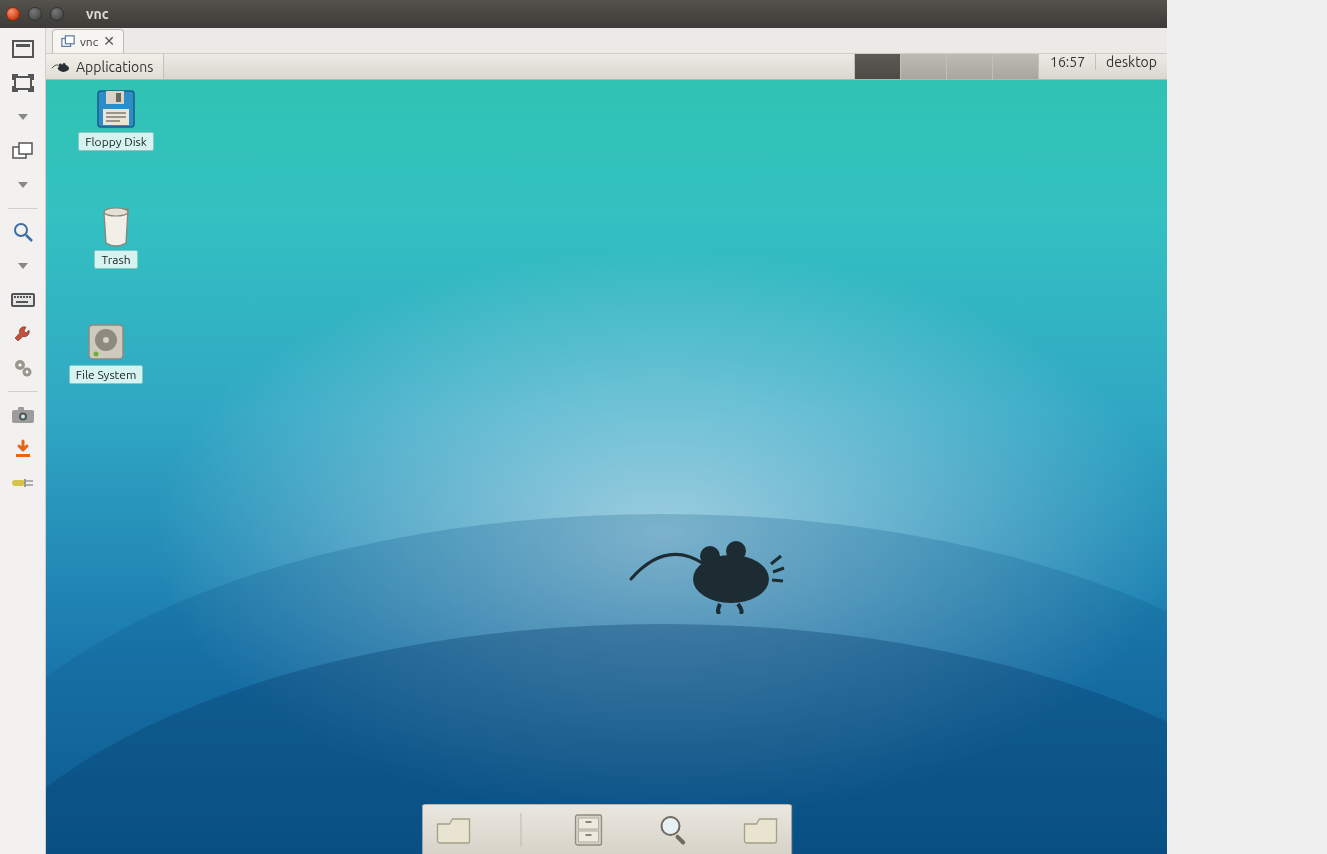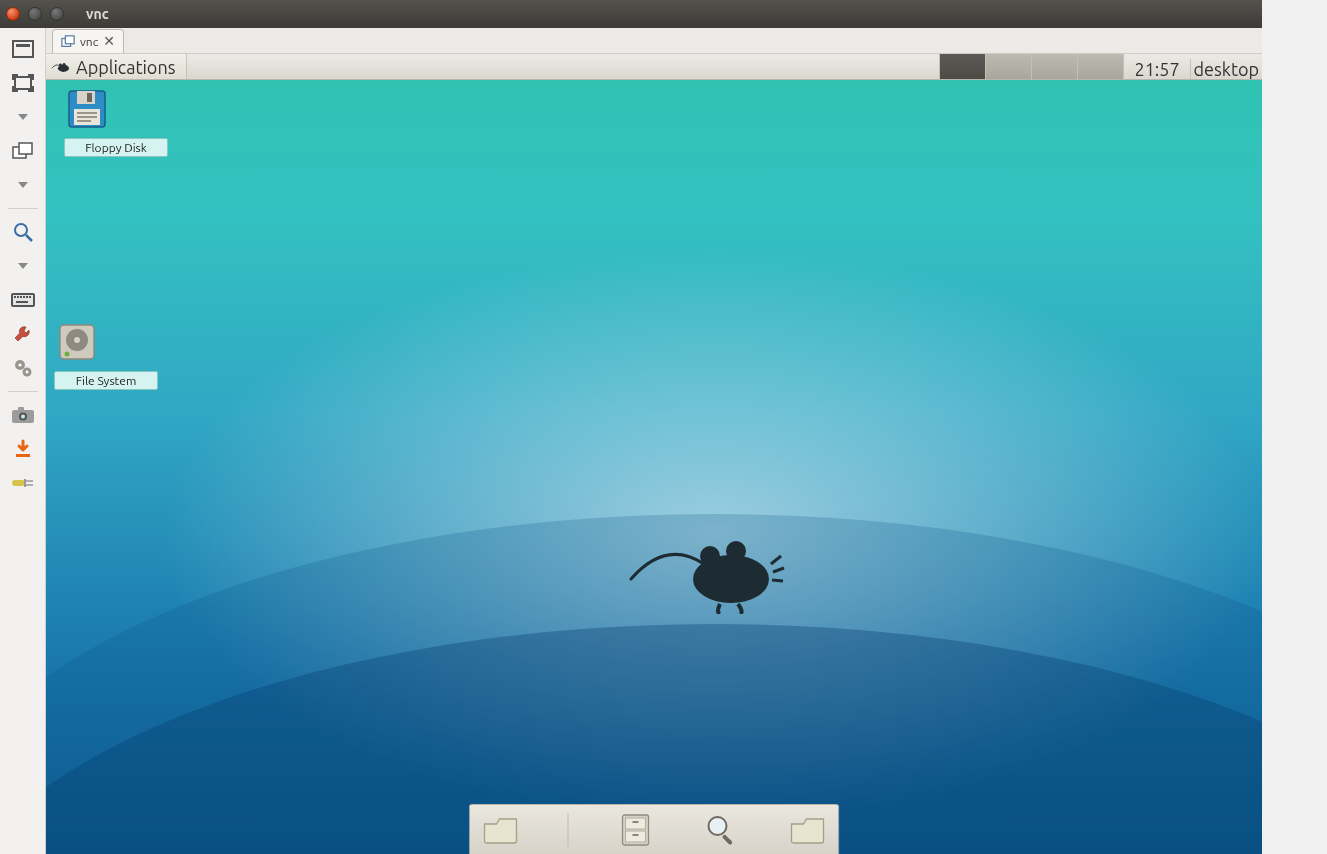--- a/index.html
+++ b/index.html
@@ -1,19 +1,19 @@
 <!DOCTYPE html>
 <html><head>
 <meta charset="utf-8">
 <style>
   * { box-sizing: border-box; margin: 0; padding: 0; font-family: "Ubuntu", "DejaVu Sans", sans-serif; }
   html, body { width: 1327px; height: 854px; overflow: hidden; background: #f0f0f0; }
 
   
-  .outer-window { width: 1262px; height: 854px; display: flex; flex-direction: column; background:#3c3b37; }
+  .outer-window { width: 1167px; height: 854px; display: flex; flex-direction: column; background:#3c3b37; }
   .titlebar {
     height: 28px; display:flex; align-items:center; gap:8px; padding:0 6px;
     background: linear-gradient(to bottom,#54524d,#3c3b37);
     color:#dfdbd2; font-size:14px; font-weight:bold;
   }
   .tb-btn { width:14px; height:14px; border-radius:50%; display:inline-block; }
   .tb-close  { background: radial-gradient(circle at 35% 30%,#f79674,#d9481e 60%,#8b2a0a); border:1px solid #8b2a0a;}
   .tb-min    { background: radial-gradient(circle at 35% 30%,#777,#555 60%,#333); border:1px solid #333;}
   .tb-max    { background: radial-gradient(circle at 35% 30%,#777,#555 60%,#333); border:1px solid #333;}
 
@@ -56,39 +56,39 @@
   }
   .wave1,.wave2{position:absolute; left:-10%; width:130%; border-radius:50%;}
   .wave1{ top:460px; height:700px; background: rgba(10,80,130,0.22);}
   .wave2{ top:570px; height:700px; background: rgba(5,60,110,0.35);}
 
   
   .xfce-panel{
     position:absolute; top:0; left:0; right:0; height:26px;
     background: linear-gradient(to bottom,#eceae5,#dad7cf);
     border-bottom:1px solid #b9b5ad;
-    display:flex; align-items:flex-end; font-size:18px; color:#333;
+    display:flex; align-items:flex-start; font-size:14px; color:#333;
   }
   .apps-btn{
     height:100%; padding:0 10px 0 4px; display:flex; align-items:center; gap:4px;
     background: linear-gradient(to bottom,#f2efe9,#e0ddd4);
     border-right:1px solid #c7c2b8;
   }
   .panel-spacer{flex:1;}
   .pager{display:flex; height:100%;}
   .pager-cell{ width:46px; height:100%; border-left:1px solid #c4c0b6; background: linear-gradient(to bottom,#bdbab1,#a9a69d);}
   .pager-cell.active{ background: linear-gradient(to bottom,#5c5a55,#4c4a45);}
   .panel-sep{width:2px;height:100%;border-left:1px solid #c4c0b6;}
   .clock{padding:0 10px;}
-  .user{padding:0 3px; border-left:1px solid #c4c0b6;}
+  .user{padding:0 10px; border-left:1px solid #c4c0b6;}
 
   
   .dicon{
     position:absolute; width:104px;
-    display:flex; flex-direction:column; gap:6px;
+    display:flex; flex-direction:column; align-items:center; 
   }
   .dicon .ico{ width:46px; height:46px; display:flex; align-items:center; justify-content:center; }
   .dicon .lbl{
     display:inline-block; padding:2px 6px; font-size:12px; color:#222;
     background:#d5f3f1; border:1px solid #88c7c2; border-radius:2px;
     text-align:center;
   }
 
   
   .dock{
@@ -240,39 +240,48 @@
             <span>Applications</span>
           </div>
           <div class="panel-spacer"></div>
           <div class="pager">
             <div class="pager-cell active"></div>
             <div class="pager-cell"></div>
             <div class="pager-cell"></div>
             <div class="pager-cell"></div>
           </div>
           <div class="panel-sep"></div>
-          <div class="clock">21:57</div>
+          <div class="clock">16:57</div>
           <div class="user">desktop</div>
         </div>
 
         <div class="dicon" style="top:32px;left:18px">
           <span class="ico">
             <svg width="44" height="44">
                 <rect x="4" y="4" width="36" height="36" rx="3" fill="#2d8ec7" stroke="#1a5e86" stroke-width="1.5"></rect>
                 <rect x="12" y="4" width="18" height="13" fill="#d9d4c7"></rect>
                 <rect x="22" y="6" width="5" height="9" fill="#6b6760"></rect>
                 <rect x="9" y="22" width="26" height="16" fill="#e9e5da"></rect>
                 <rect x="12" y="25" width="20" height="2" fill="#9a948a"></rect>
                 <rect x="12" y="29" width="20" height="2" fill="#9a948a"></rect>
                 <rect x="12" y="33" width="14" height="2" fill="#9a948a"></rect>
               </svg>
           </span>
           <span class="lbl">Floppy Disk</span>
         </div>
 
+        <div class="dicon" style="top:150px;left:18px">
+          <span class="ico">
+            <svg width="40" height="44">
+                <path d="M8 8 L32 4 L30 38 Q20 44 10 38 Z" fill="#f1efe7" stroke="#8b8577" stroke-width="1.3"></path>
+                <ellipse cx="20" cy="7" rx="12" ry="4" fill="#e4e1d6" stroke="#8b8577" stroke-width="1.2"></ellipse>
+              </svg>
+          </span>
+          <span class="lbl">Trash</span>
+        </div>
 
         <div class="dicon" style="top:265px;left:8px">
           <span class="ico">
             <svg width="44" height="44">
                 <rect x="5" y="5" width="34" height="34" rx="4" fill="#cfcabe" stroke="#8d887c" stroke-width="1.4"></rect>
                 <circle cx="22" cy="20" r="11" fill="#8e8a7f"></circle>
                 <circle cx="22" cy="20" r="3" fill="#d6d2c7"></circle>
                 <circle cx="12" cy="34" r="2.5" fill="#6fae3c"></circle>
               </svg>
           </span>

